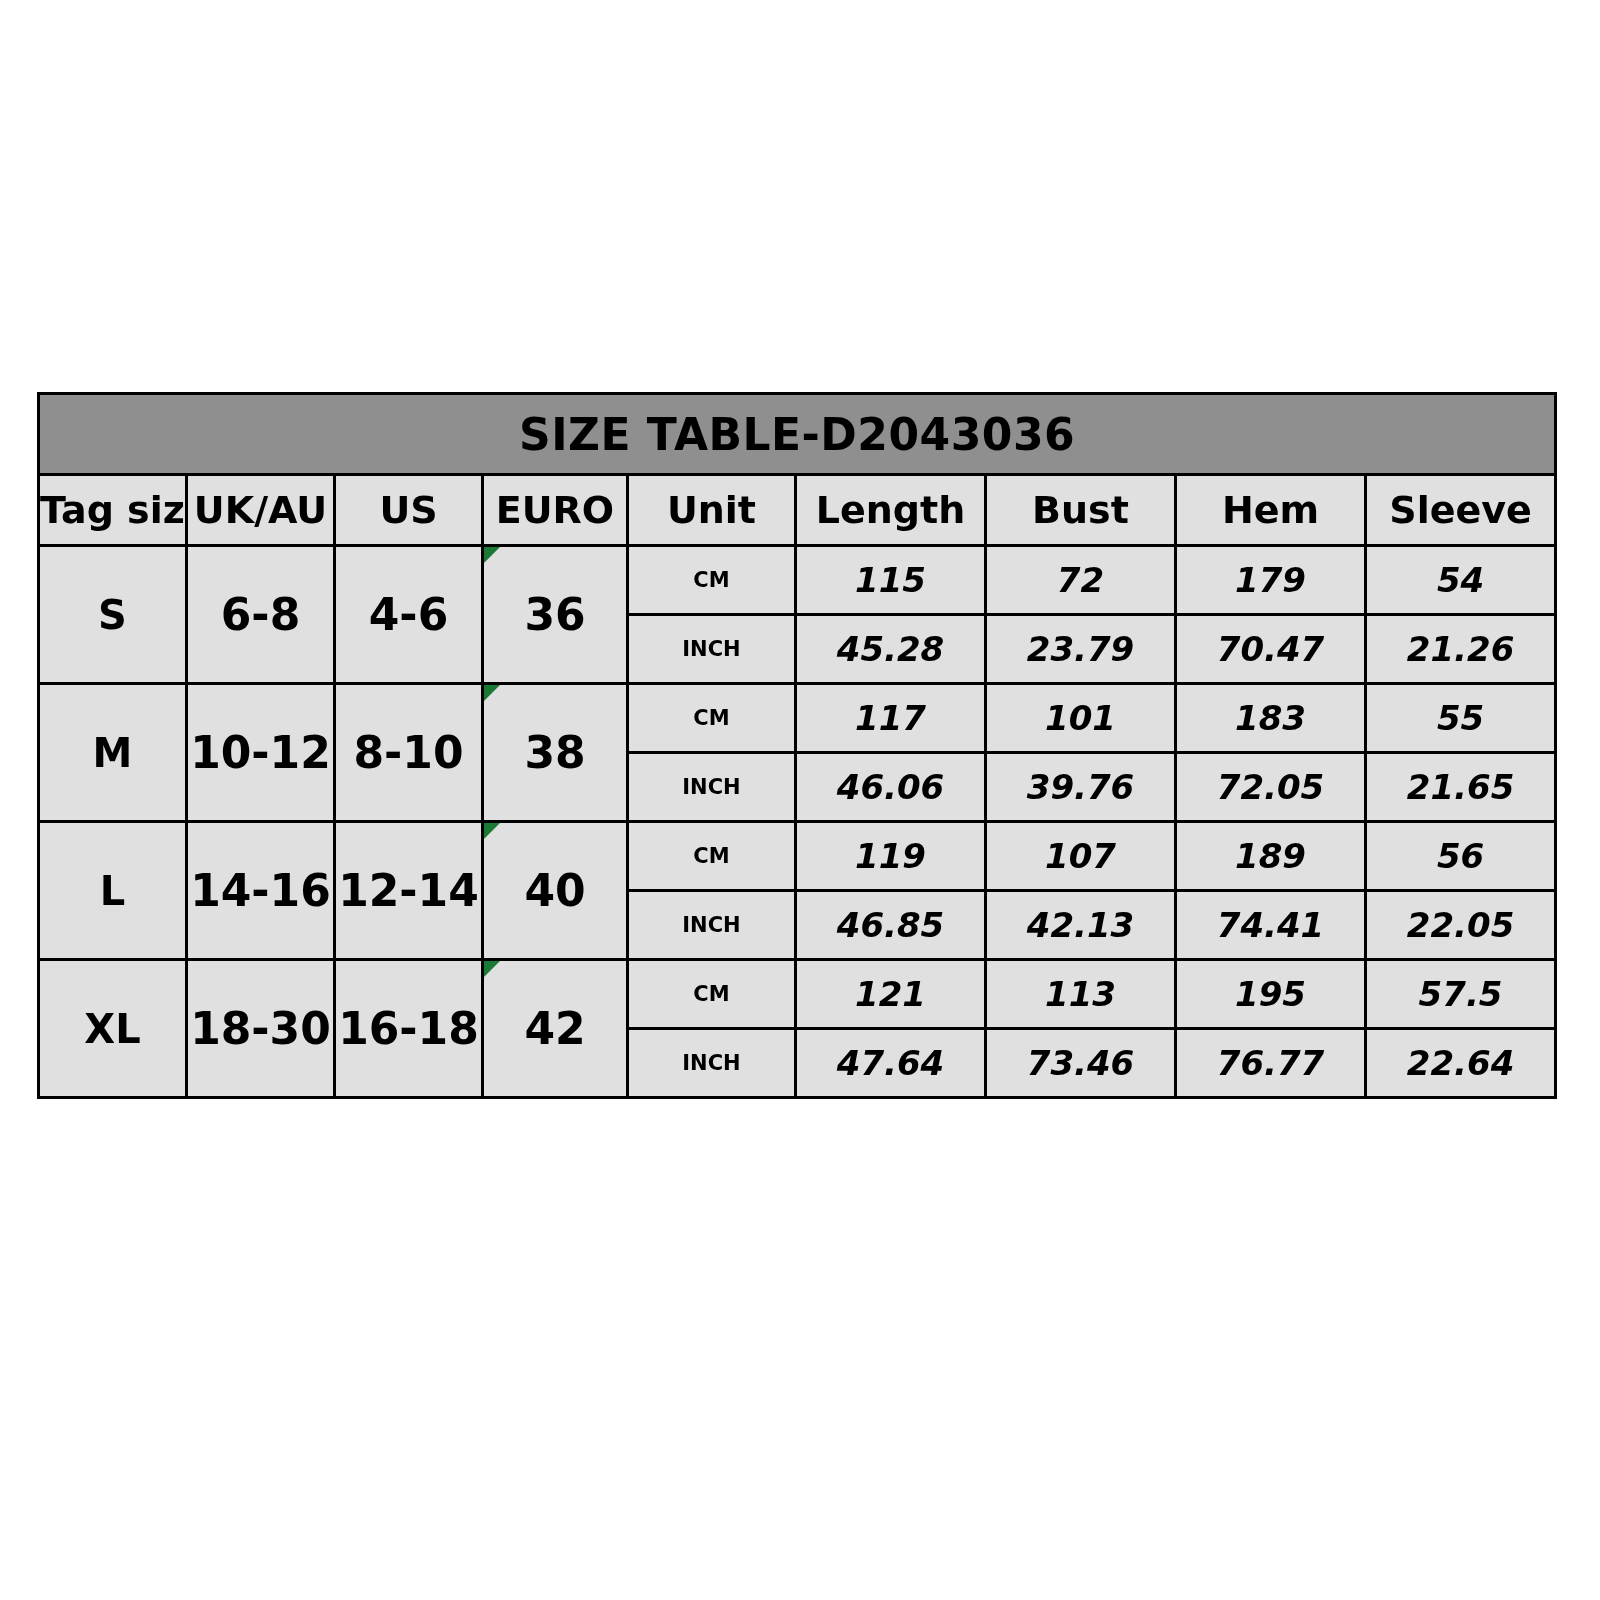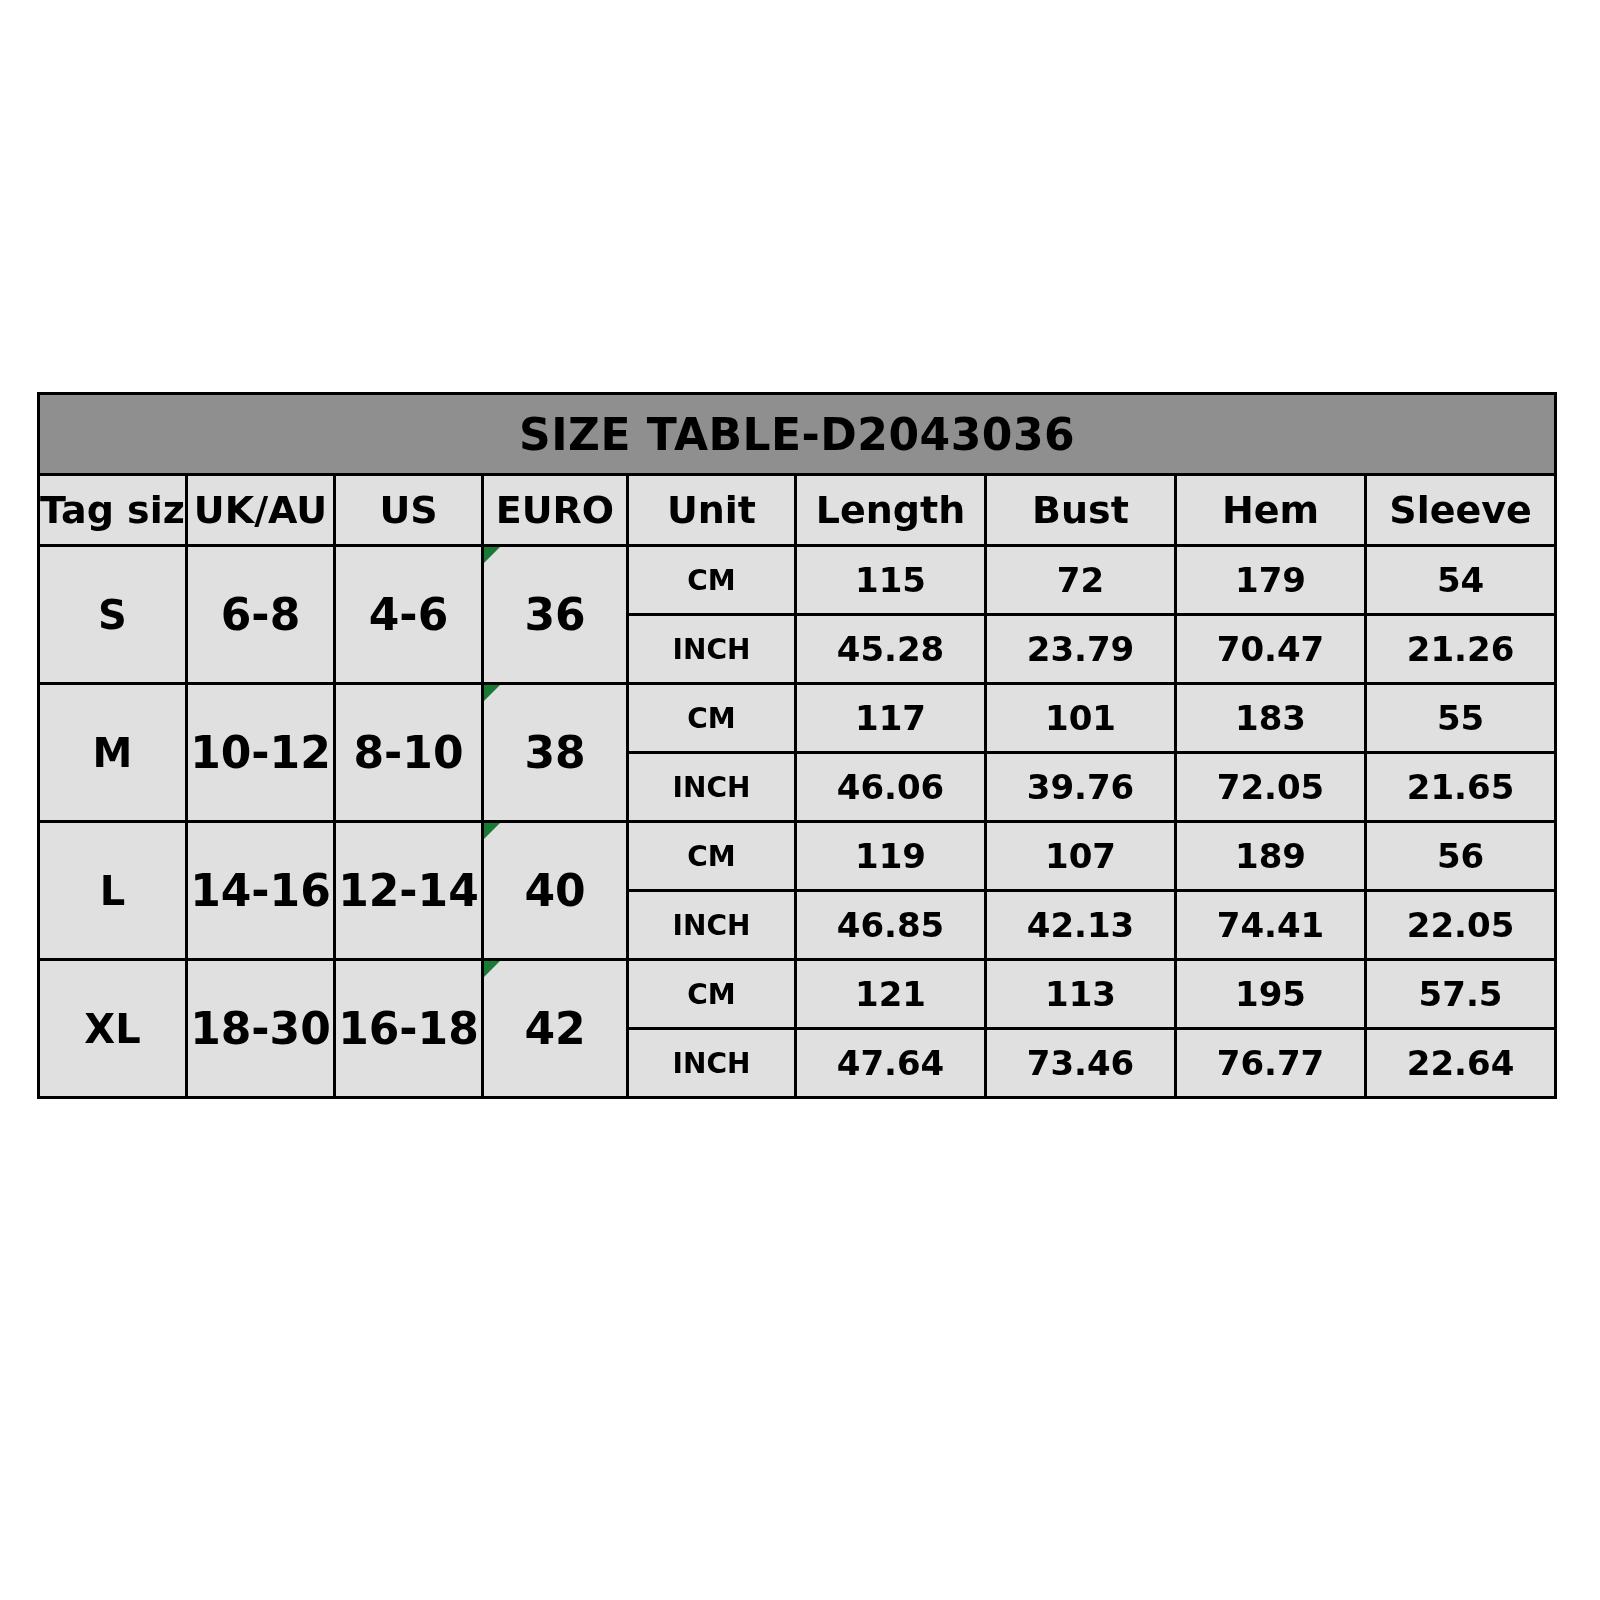--- a/index.html
+++ b/index.html
@@ -48,26 +48,27 @@
     font-size: 38px;
     height: 68px;
   }
   .size-cell {
     font-size: 40px;
   }
   .span-cell {
     font-size: 44px;
   }
   .unit-cell {
-    font-size: 28px;
+    font-size: 21px;
     height: 66px;
   }
   .value-cell {
     font-size: 34px;
     height: 66px;
+    font-style: italic;
   }
   
   .euro-cell {
     position: relative;
   }
   .euro-cell .corner-mark {
     position: absolute;
     top: 0;
     left: 0;
     width: 0;

